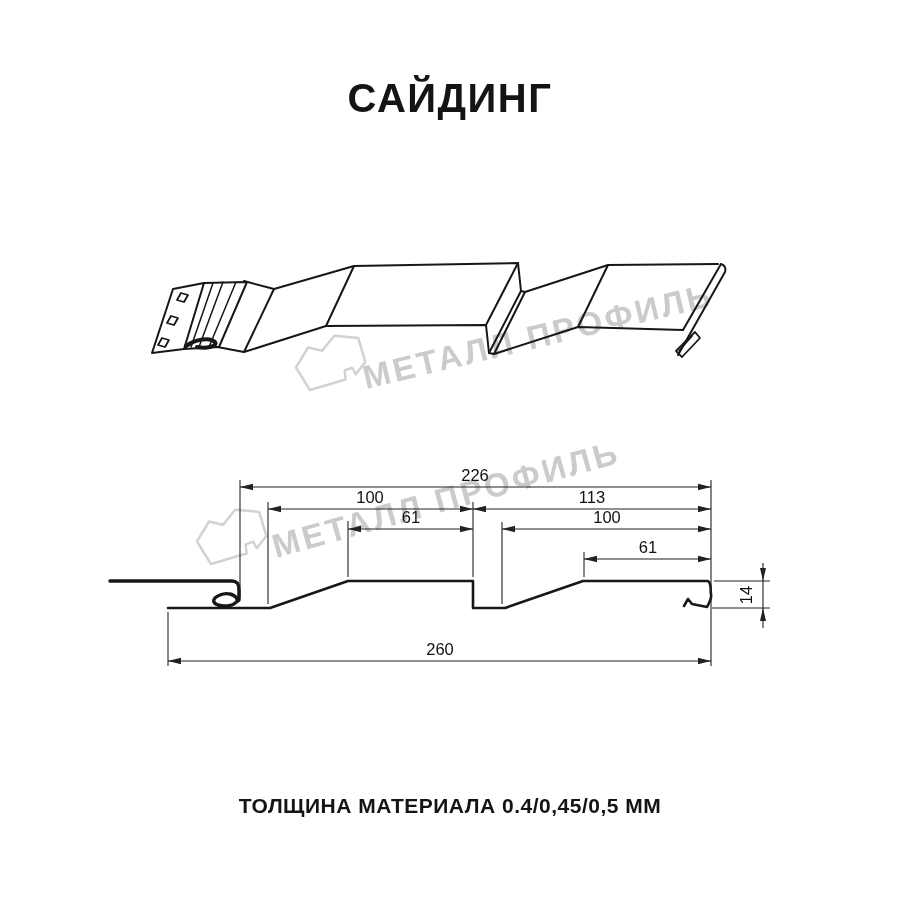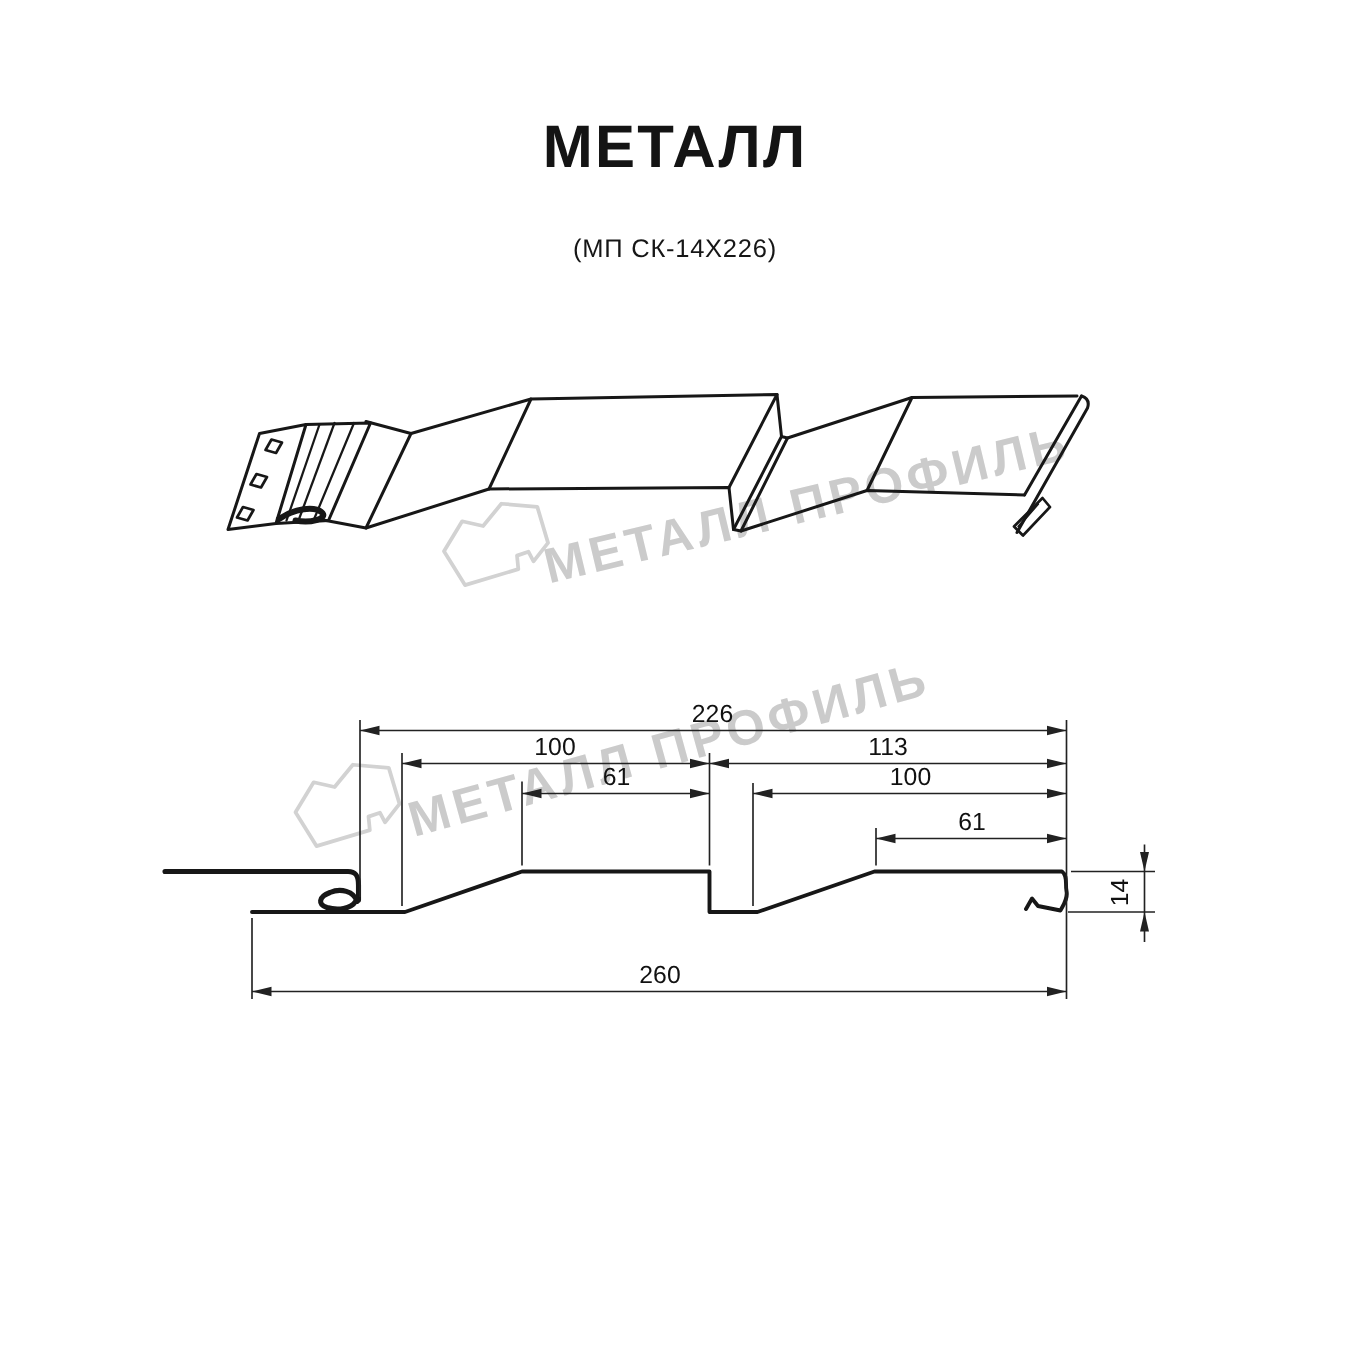--- a/index.html
+++ b/index.html
@@ -16,22 +16,21 @@
              letter-spacing:.5px;color:#141414;}
   svg{position:absolute;top:0;left:0;}
   .wm-text{font-size:33px;font-weight:700;letter-spacing:3px;}
   .dim-text{font-size:16.5px;fill:#111;}
 </style>
 </head>
 <body>
 
 <div id="page">
 
-  <div id="title" class="abs">МЕТАЛЛ</div>
-  <div id="model-code" class="abs">(МП СК-14Х226)</div>
+  <div id="title" class="abs">САЙДИНГ</div>
 
   <svg width="900" height="900" viewBox="0 0 900 900">
 
     <g>
       <path transform="translate(291,344) rotate(-12)" fill="none" stroke="#d2d2d2" stroke-width="2.5" stroke-linejoin="round" d="M0,24 L16,7 L29,13 L44,1 L67,8 L69,33 L57,43 L55,36 L47,37 L46,46 L9,49 Z"></path>
       <text class="wm-text" fill="#cbcbcb" transform="translate(366,389) rotate(-13.5)">МЕТАЛЛ ПРОФИЛЬ</text>
     </g>
 
     <g>
       <path transform="translate(192,518) rotate(-12)" fill="none" stroke="#d2d2d2" stroke-width="2.5" stroke-linejoin="round" d="M0,24 L16,7 L29,13 L44,1 L67,8 L69,33 L57,43 L55,36 L47,37 L46,46 L9,49 Z"></path>
@@ -120,13 +119,14 @@
       <text class="dim-text" x="370" y="503">100</text>
       <text class="dim-text" x="411" y="523">61</text>
       <text class="dim-text" x="592" y="503">113</text>
       <text class="dim-text" x="607" y="523">100</text>
       <text class="dim-text" x="648" y="553">61</text>
       <text class="dim-text" x="440" y="655">260</text>
       <text class="dim-text" transform="translate(752,595) rotate(-90)">14</text>
     </g>
   </svg>
 
+  <div id="thickness" class="abs">ТОЛЩИНА МАТЕРИАЛА 0.4/0,45/0,5 ММ</div>
 </div>
 
 </body></html>

